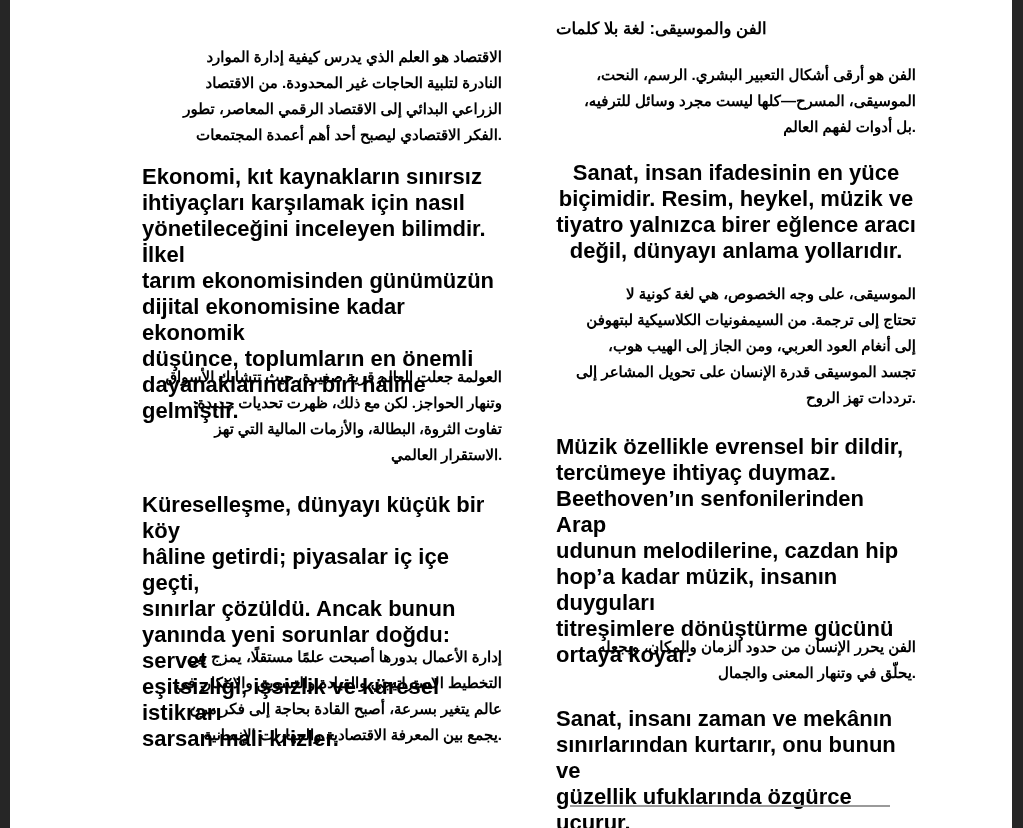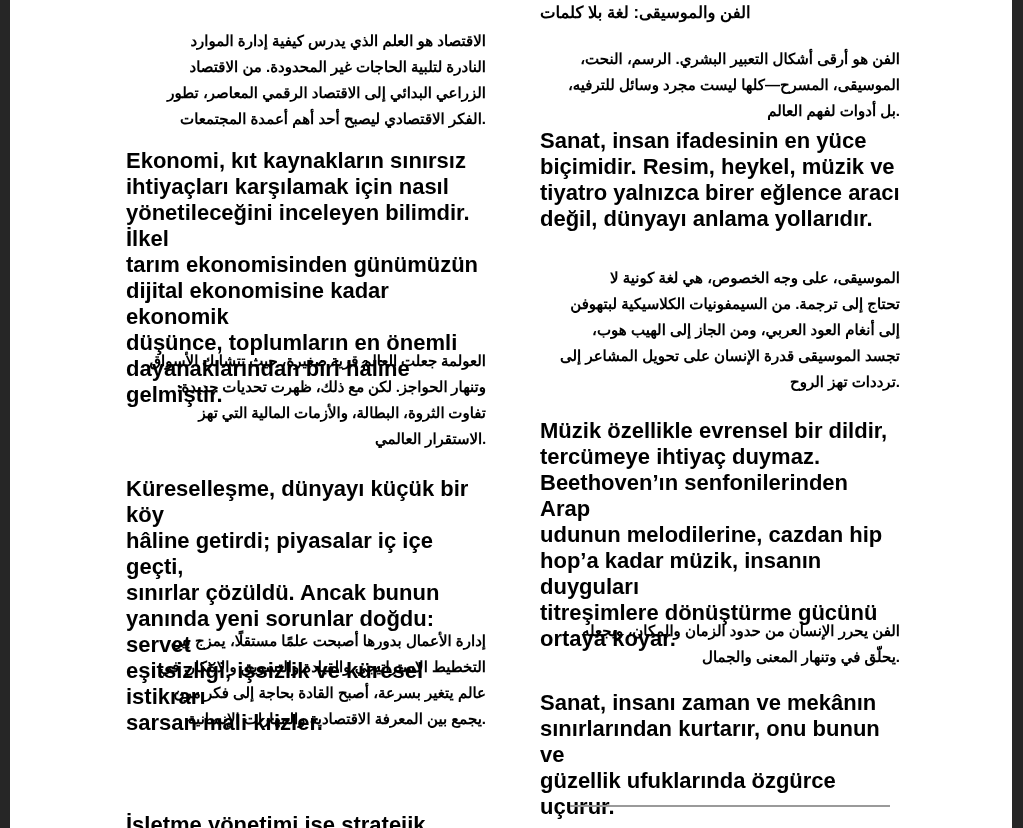--- a/index.html
+++ b/index.html
@@ -42,21 +42,21 @@
       top: -12px;
       font-family: "Liberation Sans", sans-serif;
       font-weight: bold;
       font-size: 15px;
       color: #000;
       direction: ltr;
     }
 
     .p {
       position: absolute;
-      margin: 0;
+      margin: 16px;
       left: 0;
       width: 360px;
       white-space: pre-line;
     }
     .ar {
       font-size: 15px;
       line-height: 26px;
       direction: ltr;
       unicode-bidi: plaintext;
       text-align: right;
@@ -146,21 +146,21 @@
 .يجمع بين المعرفة الاقتصادية والمهارات الإنسانية</p>
       <p class="p tr" style="top:812px;">İşletme yönetimi ise stratejik
 planlama, liderlik, pazarlama ve</p>
     </div>
 
     <div class="col col-right">
       <h2 class="p heading" style="top:0px;">الفن والموسيقى: لغة بلا كلمات</h2>
       <p class="p ar" style="top:46px;">الفن هو أرقى أشكال التعبير البشري. الرسم، النحت،
 الموسيقى، المسرح—كلها ليست مجرد وسائل للترفيه،
 .بل أدوات لفهم العالم</p>
-      <p class="p tr" style="top:128px;">Sanat, insan ifadesinin en yüce
+      <p class="p tr" style="top:144px;text-align:center;">Sanat, insan ifadesinin en yüce
 biçimidir. Resim, heykel, müzik ve
 tiyatro yalnızca birer eğlence aracı
 değil, dünyayı anlama yollarıdır.</p>
       <p class="p ar" style="top:265px;">الموسيقى، على وجه الخصوص، هي لغة كونية لا
 تحتاج إلى ترجمة. من السيمفونيات الكلاسيكية لبتهوفن
 إلى أنغام العود العربي، ومن الجاز إلى الهيب هوب،
 تجسد الموسيقى قدرة الإنسان على تحويل المشاعر إلى
 .ترددات تهز الروح</p>
       <p class="p tr" style="top:418px;">Müzik özellikle evrensel bir dildir,
 tercümeye ihtiyaç duymaz.

